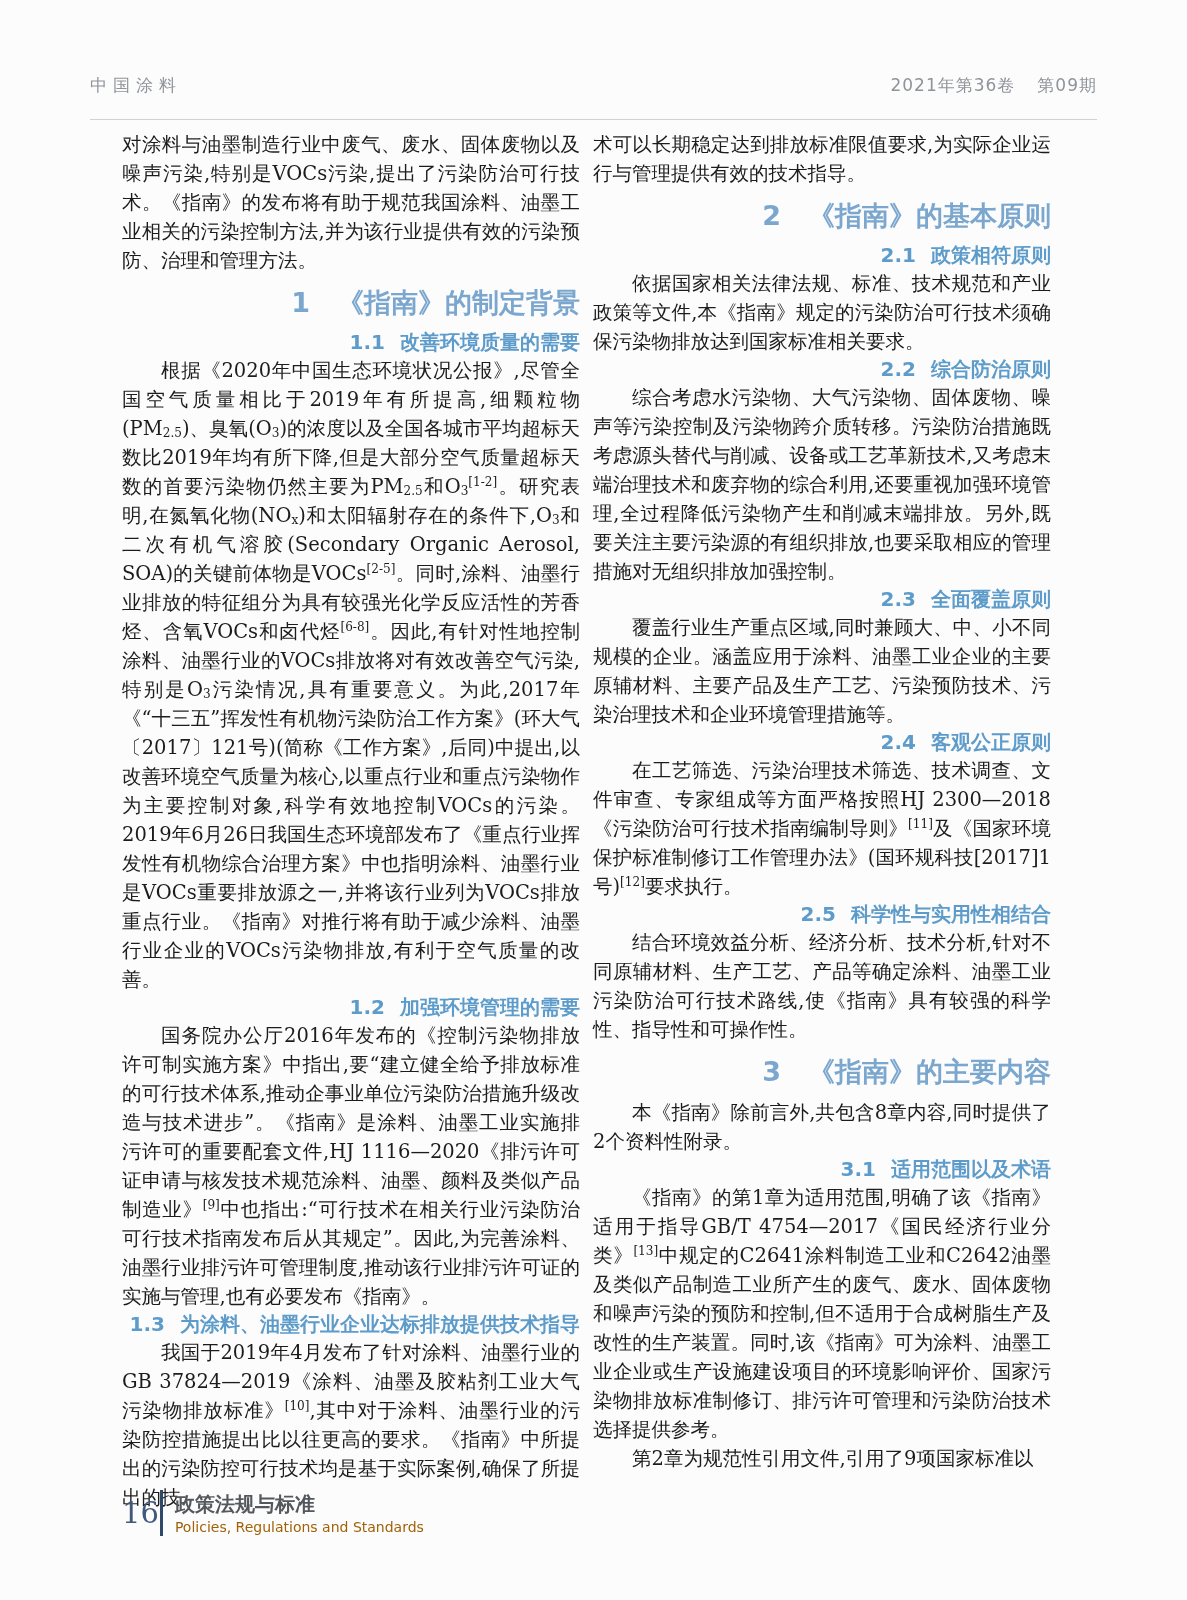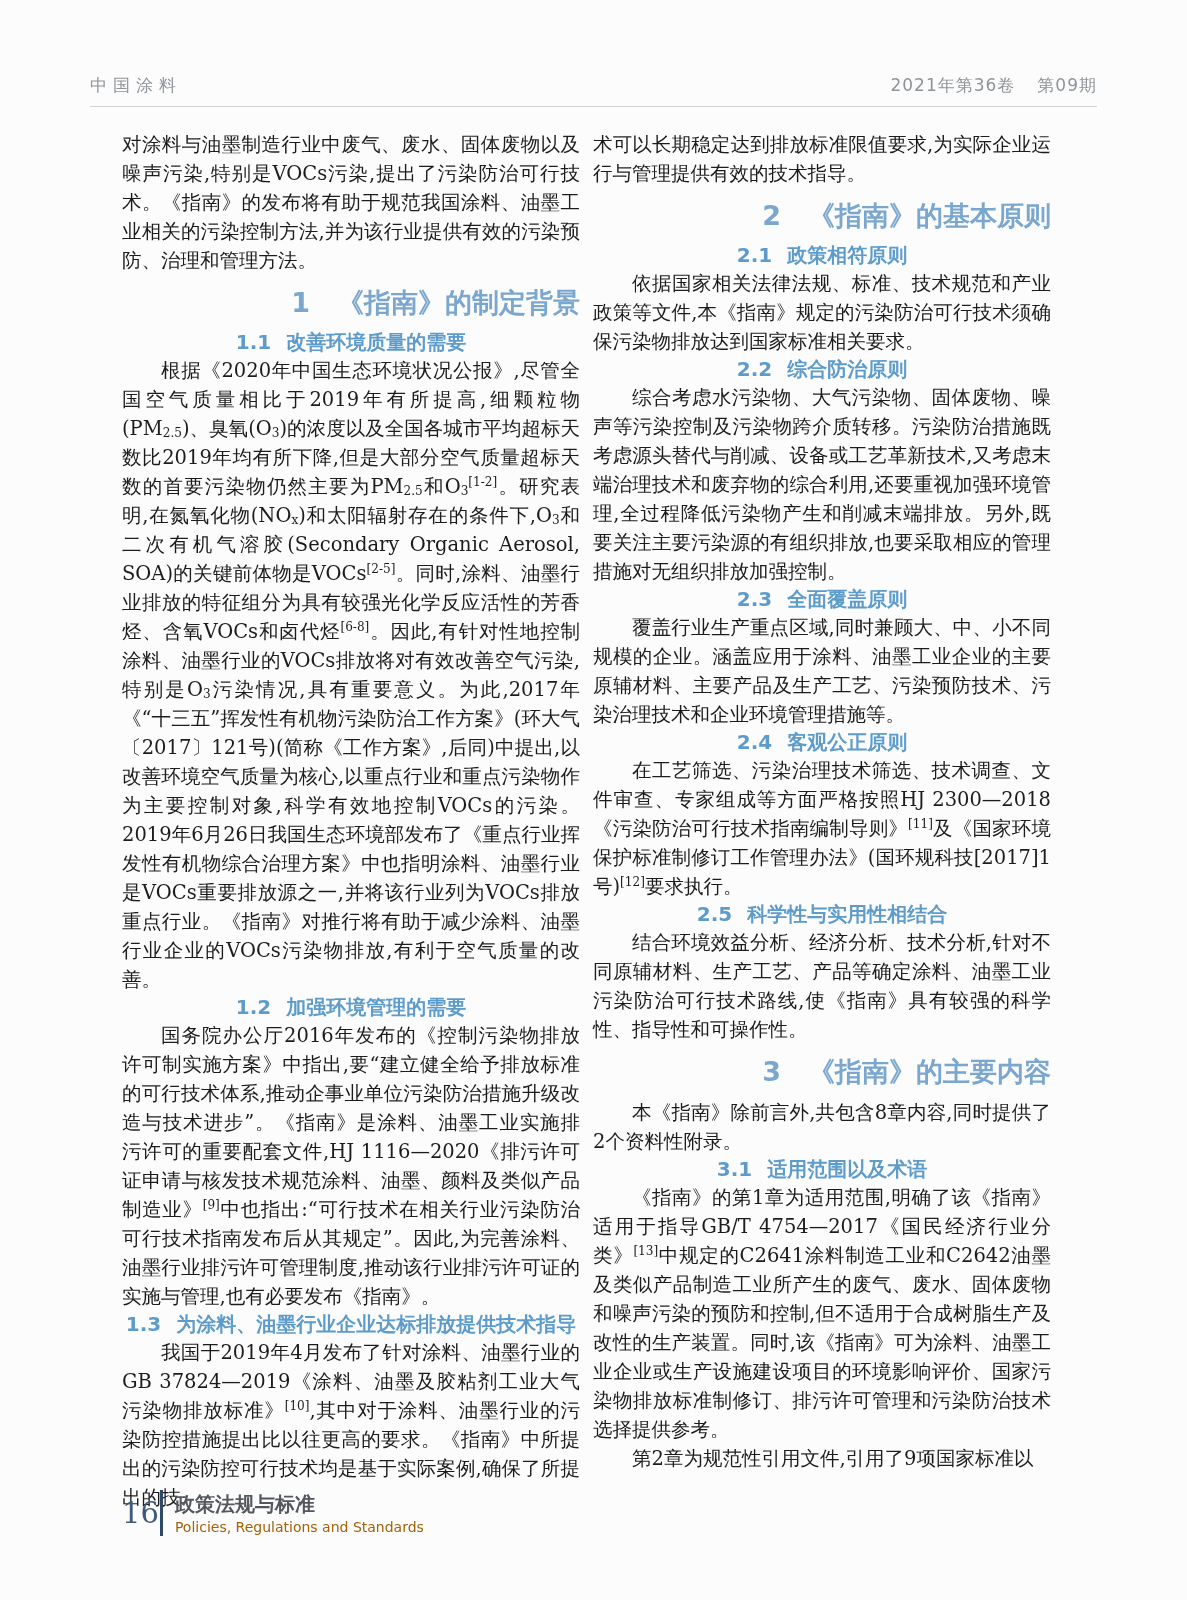--- a/index.html
+++ b/index.html
@@ -3,42 +3,42 @@
 <meta charset="utf-8">
 <style>
   html,body{margin:0;padding:0;}
   body{width:1187px;height:1600px;background:#fcfcfd;position:relative;
        font-family:"DejaVu Serif","Liberation Serif",serif;color:#1c1c1c;}
   .page{position:absolute;inset:0;background:#fcfcfd;overflow:hidden;}
 
   
   .hdr{position:absolute;top:74px;left:90px;width:1007px;
        display:flex;justify-content:space-between;align-items:flex-end;
-       border-bottom:1px solid #cfd3d7;padding-bottom:9px;
+       border-bottom:1px solid #cfd3d7;padding-bottom:22px;
        font-family:"DejaVu Sans","Liberation Sans",sans-serif;
        font-size:17px;color:#8f9499;}
   .hdr .jname{letter-spacing:6px;}
   .hdr .iss{display:flex;gap:22px;letter-spacing:1px;align-items:flex-end;}
 
   
   .cols{position:absolute;top:130px;left:122px;width:941px;display:flex;gap:13px;}
   .col{width:458px;font-size:19.5px;line-height:29px;text-align:justify;color:#1c1c1c;}
   .col p{margin:0;}
   .col p.indent{text-indent:2em;}
   sup,sub{font-size:0.62em;line-height:0;}
   sub{vertical-align:-0.18em;}
   sup{vertical-align:0.55em;}
 
   .sec-h1{font-family:"DejaVu Sans","Liberation Sans",sans-serif;
           font-weight:bold;color:#7ba7ce;font-size:27px;line-height:34px;
           margin:11px 0 9px;text-align:right;}
   .sec-h1 .h-num{margin-right:27px;}
   .sec-h2{font-family:"DejaVu Sans","Liberation Sans",sans-serif;
           font-weight:bold;color:#5d9cca;font-size:20px;line-height:27px;
-          margin:0;text-align:center;}
+          margin:0;text-align:right;}
   .sec-h2 .h-num{margin-right:15px;}
 
   
   .ftr{position:absolute;left:122px;top:1490px;display:flex;align-items:center;}
   .ftr .pnum{font-size:29px;color:#41597a;margin-right:1px;font-family:"DejaVu Serif","Liberation Serif",serif;}
   .ftr .bar{width:3px;height:46px;background:#2e4a68;margin-right:12px;}
   .ftr .sec-cn{font-family:"DejaVu Sans","Liberation Sans",sans-serif;
                font-weight:bold;font-size:20px;color:#54585d;line-height:24px;}
   .ftr .sec-en{font-family:"DejaVu Sans","Liberation Sans",sans-serif;
                font-size:14px;color:#a16207;margin-top:3px;text-align:right;}

